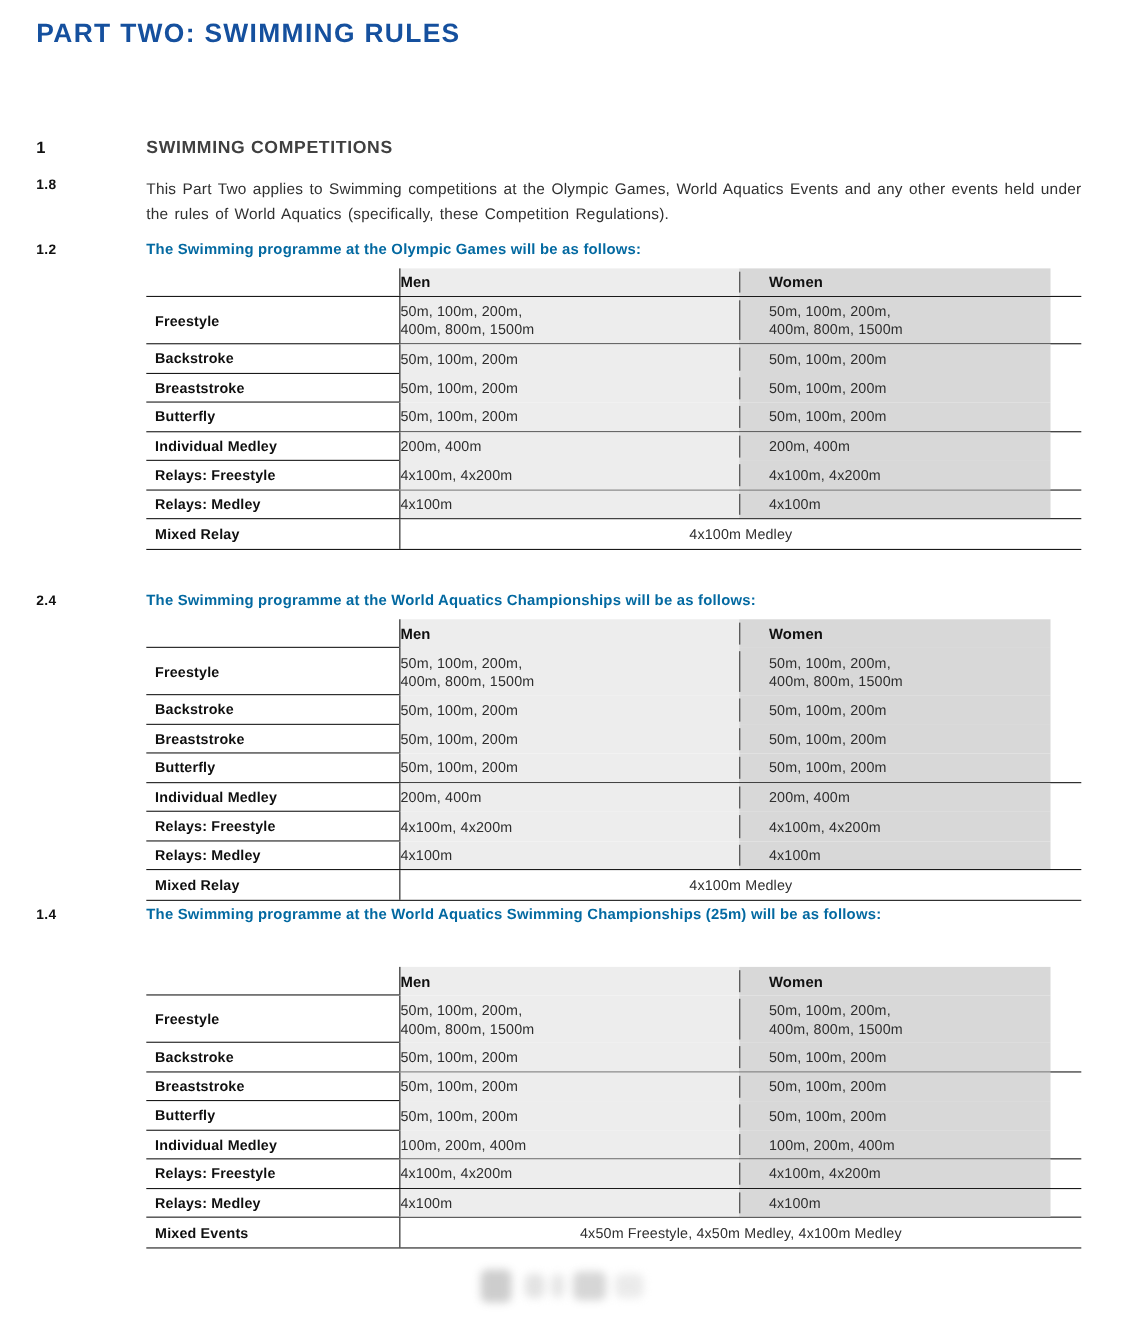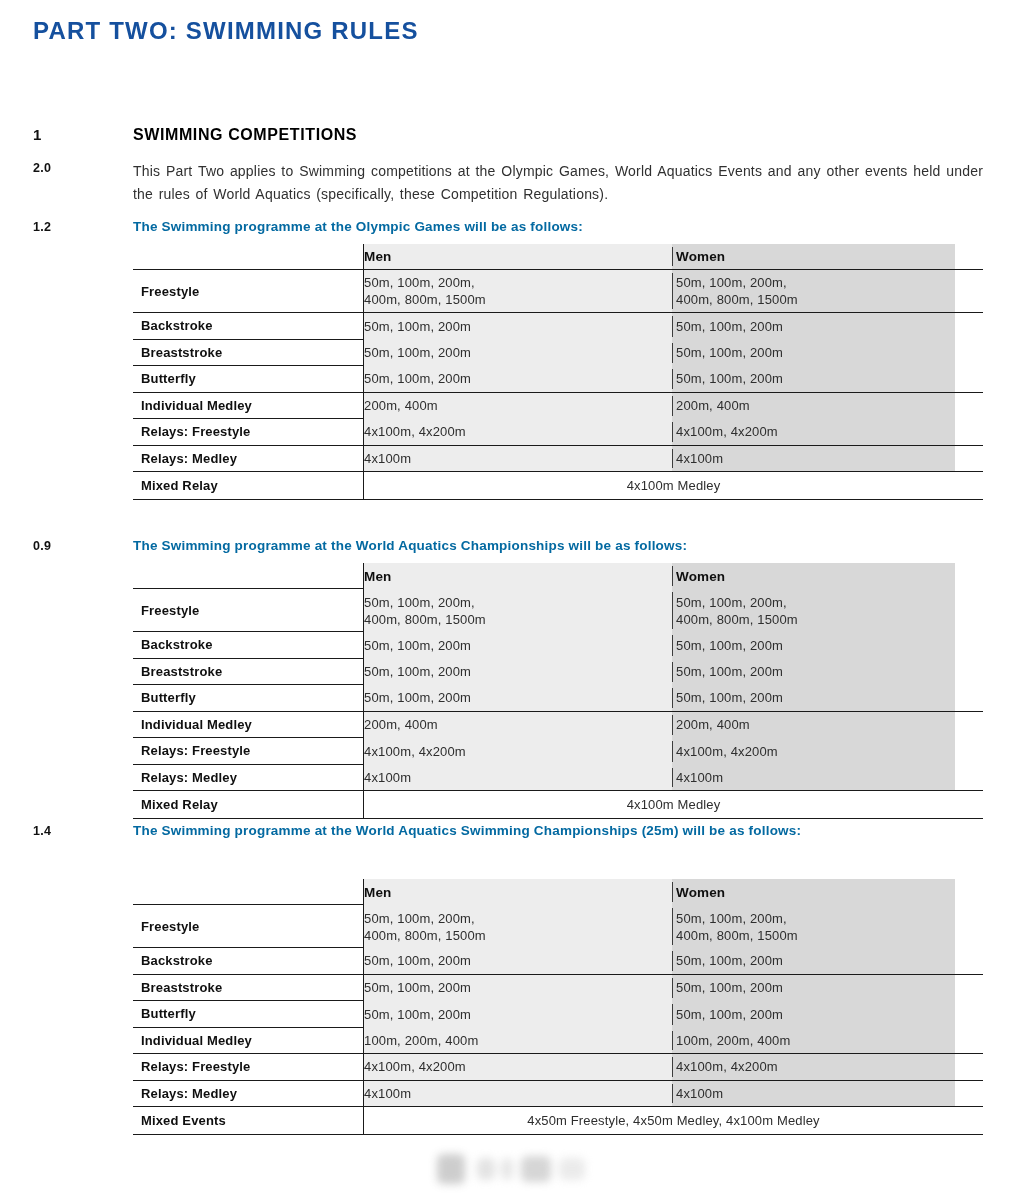--- a/index.html
+++ b/index.html
@@ -37,21 +37,21 @@
     font-weight: 700;
     font-size: 12.5px;
     color: #111;
     letter-spacing: 0.3px;
   }
   .num.big { font-size: 15px; top: 0; }
   .btxt { margin-left: 100px; }
   .sec-heading {
     font-size: 16px;
     font-weight: 700;
-    color: #000000;
+    color: #404040;
     letter-spacing: 0.6px;
   }
   .para {
     font-size: 14px;
     line-height: 23px;
     text-align: justify;
     letter-spacing: 0.2px;
     word-spacing: 1.5px;
     color: #303030;
   }
@@ -90,21 +90,21 @@
     width: 309px;
     background: var(--men-col-bg);
     border-left: 1px solid var(--line);
     white-space: pre-line;
     line-height: 17px;
     color: #2e2e2e;
   }
   .c-women {
     width: 283px;
     background: var(--women-col-bg);
-    padding-left: 4px;
+    padding-left: 27px;
     white-space: pre-line;
     line-height: 17px;
     color: #2e2e2e;
     position: relative;
   }
   .c-women::before {
     content: "";
     position: absolute;
     left: 0;
     top: 3px;
@@ -144,21 +144,21 @@
 <div class="doc">
 
   <div class="page-title">PART TWO: SWIMMING RULES</div>
 
   <div class="block" style="top:126px">
     <span class="num big">1</span>
     <div class="btxt sec-heading">SWIMMING COMPETITIONS</div>
   </div>
 
   <div class="block" style="top:160px">
-    <span class="num">2.0</span>
+    <span class="num">1.8</span>
     <div class="btxt para">This Part Two applies to Swimming competitions at the Olympic Games, World Aquatics Events and any other events held under the rules of World Aquatics (specifically, these Competition Regulations).</div>
   </div>
 
   <div class="block" style="top:219px">
     <span class="num">1.2</span>
     <div class="btxt sub-heading">The Swimming programme at the Olympic Games will be as follows:</div>
   </div>
 
   <div class="wa-table" style="top:244px">
     <div class="trow head d-full">
@@ -203,21 +203,21 @@
       <div class="cell c-men">4x100m</div>
       <div class="cell c-women">4x100m</div>
     </div>
     <div class="trow">
       <div class="cell c-label">Mixed Relay</div>
       <div class="cell c-span">4x100m Medley</div>
     </div>
   </div>
 
   <div class="block" style="top:538px">
-    <span class="num">0.9</span>
+    <span class="num">2.4</span>
     <div class="btxt sub-heading">The Swimming programme at the World Aquatics Championships will be as follows:</div>
   </div>
 
   <div class="wa-table" style="top:563px">
     <div class="trow head d-label">
       <div class="cell c-label"></div>
       <div class="cell c-men hdr">Men</div>
       <div class="cell c-women hdr">Women</div>
     </div>
     <div class="trow tall d-label">

